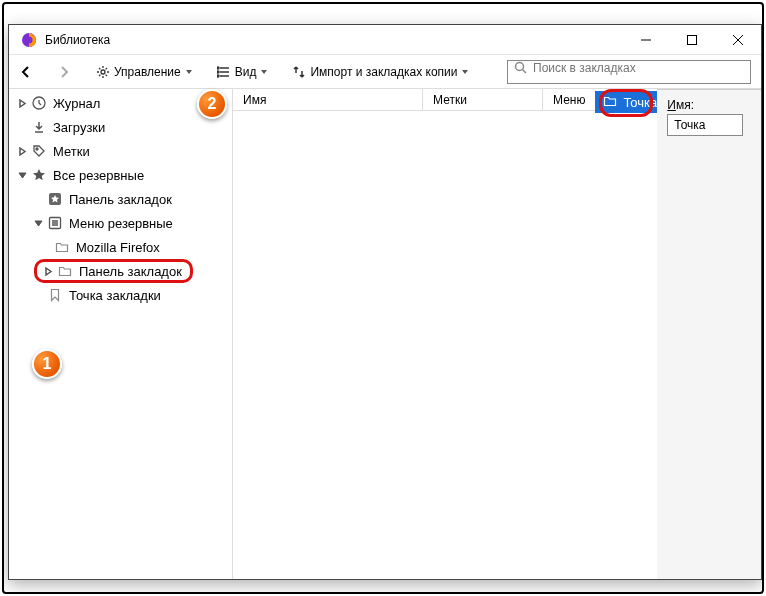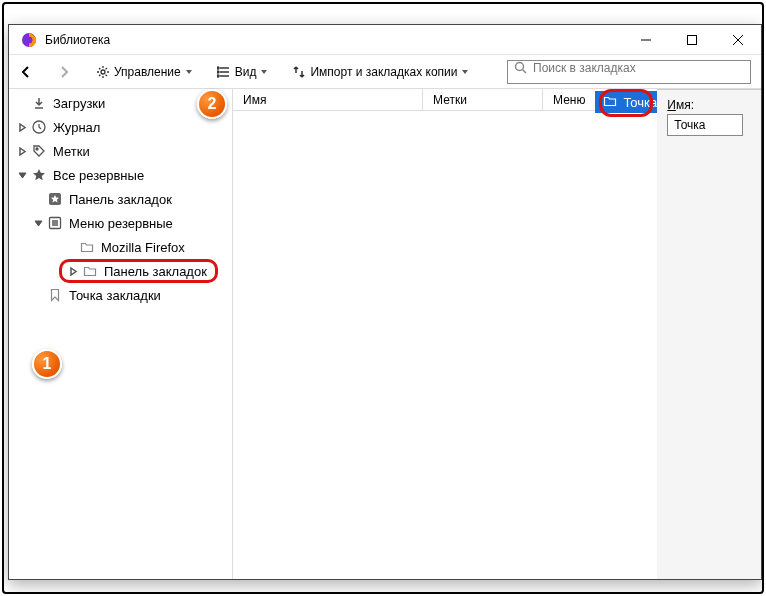--- a/index.html
+++ b/index.html
@@ -25,21 +25,21 @@
   .search svg { stroke: #888; }
   
   .body { display: flex; height: calc(100% - 64px); }
   .sidebar { width: 224px; border-right: 1px solid #ddd; padding-top: 2px; font-size: 13px; }
   .tree-item { height: 24px; display: flex; align-items: center; padding-left: 6px; gap: 2px; white-space: nowrap; }
   .arrow { width: 14px; display: flex; justify-content: center; }
   .arrow.blank { visibility: hidden; }
   .arrow svg { stroke: #555; fill: none; }
   .ti-ic { width: 16px; height: 16px; display: flex; align-items: center; justify-content: center; margin-right: 4px; }
   .indent1 { padding-left: 22px; }
-  .indent2 { padding-left: 54px; }
+  .indent2 { padding-left: 29px; }
   .highlight-box { border: 3px solid #d11; border-radius: 10px; padding: 0 4px; margin-left: -4px; }
   
   .content { flex: 1; display: flex; flex-direction: row; }
   .cols { height: 22px; display: flex; align-items: center; font-size: 12px; border-bottom: 1px solid #ddd; }
   .col { padding: 0 10px; border-right: 1px solid #ddd; height: 100%; display: flex; align-items: center; }
   .col1 { width: 190px; }
   .col2 { width: 120px; }
   .col3 { flex: 1; border-right: none; }
   .list { flex: 1; padding-top: 2px; position: relative; }
   .row { height: 22px; display: flex; align-items: center; background: #1a6fd8; color: #fff; font-size: 13px; padding-left: 8px; gap: 6px; }
@@ -138,41 +138,41 @@
             <line x1="8.5" y1="8.5" x2="12" y2="12"></line>
           </svg>
         <input placeholder="Поиск в закладках" style="">
       </div>
     </div>
 
     <div class="body">
 
       <div class="sidebar">
         <div class="tree-item">
-          <span class="arrow blank"></span>
-          <span class="ti-ic">
-              <svg width="14" height="14" fill="none" stroke="#555" stroke-width="1.5">
-                <path d="M7 2v7M4 6l3 3 3-3M3 12h8"></path>
-              </svg>
-            </span>
-          <span>Загрузки</span>
-        </div>
-        <div class="tree-item">
           <span class="arrow">
               <svg width="9" height="9" stroke-width="1.5">
                 <path d="M2 1l5 3.5L2 8z" fill="none"></path>
               </svg>
             </span>
           <span class="ti-ic">
               <svg width="14" height="14" fill="none" stroke="#555" stroke-width="1.3">
                 <circle cx="7" cy="7" r="6"></circle>
                 <path d="M7 4v3l2 2"></path>
               </svg>
             </span>
           <span>Журнал</span>
+        </div>
+        <div class="tree-item">
+          <span class="arrow blank"></span>
+          <span class="ti-ic">
+              <svg width="14" height="14" fill="none" stroke="#555" stroke-width="1.5">
+                <path d="M7 2v7M4 6l3 3 3-3M3 12h8"></path>
+              </svg>
+            </span>
+          <span>Загрузки</span>
         </div>
         <div class="tree-item">
           <span class="arrow">
               <svg width="9" height="9" stroke-width="1.5">
                 <path d="M2 1l5 3.5L2 8z" fill="none"></path>
               </svg>
             </span>
           <span class="ti-ic">
               <svg width="14" height="14" fill="none" stroke="#555" stroke-width="1.3">
                 <path d="M2 2h5l5 5-5 5-5-5z"></path>

